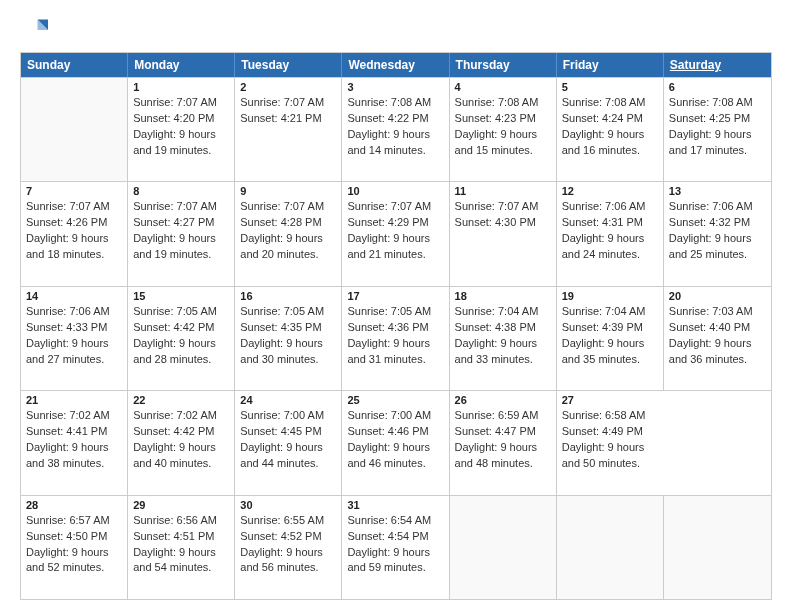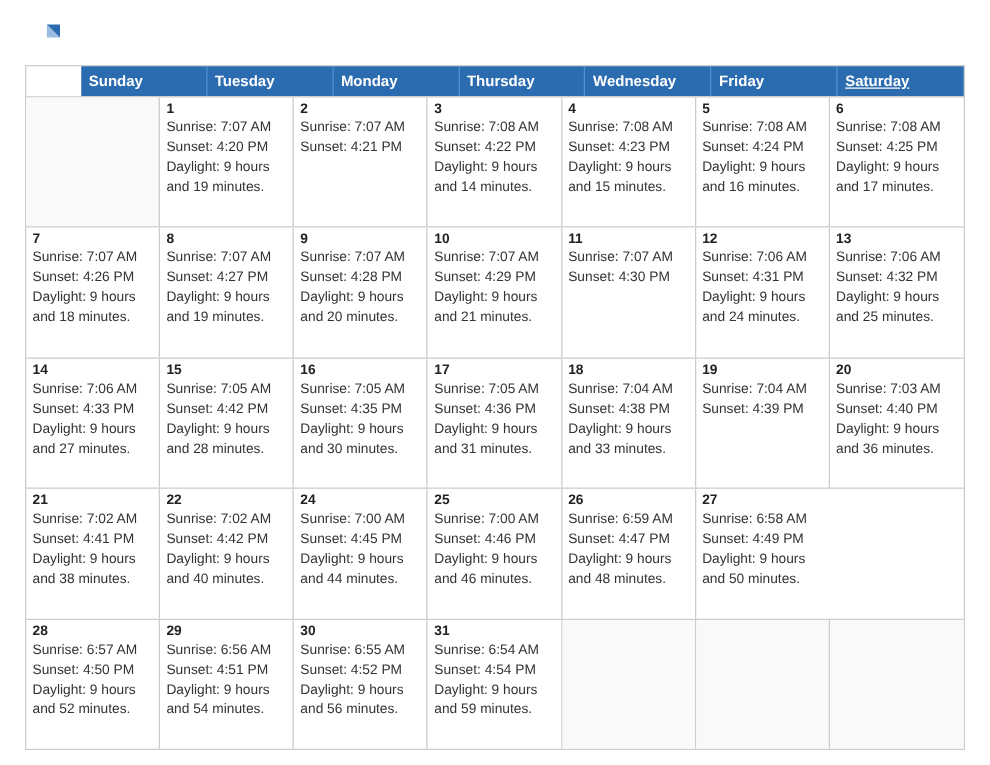--- a/index.html
+++ b/index.html
@@ -56,21 +56,20 @@
     .calendar {
       flex: 1;
       display: flex;
       flex-direction: column;
       border: 1px solid #ccc;
     }
     .cal-header-row {
       display: grid;
       grid-template-columns: repeat(7, 1fr);
       background: #2b6cb0;
-      margin-left: 44px;
     }
     .cal-header-cell {
       color: #fff;
       font-weight: bold;
       font-size: 12px;
       padding: 5px 6px;
       border-right: 1px solid #5590cc;
       text-align: left;
     }
     .cal-header-cell:last-child { border-right: none; text-decoration: underline; }
@@ -126,24 +125,24 @@
     </div>
     <div class="title-block">
       <div class="title-month"></div>
       <div class="title-location"></div>
     </div>
   </div>
 
   <div class="calendar">
     <div class="cal-header-row">
     <div class="cal-header-cell">Sunday</div>
+        <div class="cal-header-cell">Monday</div>
         <div class="cal-header-cell">Tuesday</div>
-        <div class="cal-header-cell">Monday</div>
+        <div class="cal-header-cell">Wednesday</div>
         <div class="cal-header-cell">Thursday</div>
-        <div class="cal-header-cell">Wednesday</div>
         <div class="cal-header-cell">Friday</div>
         <div class="cal-header-cell">Saturday</div>
       </div>
     <div class="cal-body">
     <div class="cal-row">
           <div class="cal-cell empty"></div>
           <div class="cal-cell">
             <span class="day-number">1</span>
             <div class="day-info"><span>Sunrise: 7:07 AM</span><br><span>Sunset: 4:20 PM</span><br><span>Daylight: 9 hours and 19 minutes.</span></div>
           </div>
@@ -214,21 +213,21 @@
           <div class="cal-cell">
             <span class="day-number">17</span>
             <div class="day-info"><span>Sunrise: 7:05 AM</span><br><span>Sunset: 4:36 PM</span><br><span>Daylight: 9 hours and 31 minutes.</span></div>
           </div>
           <div class="cal-cell">
             <span class="day-number">18</span>
             <div class="day-info"><span>Sunrise: 7:04 AM</span><br><span>Sunset: 4:38 PM</span><br><span>Daylight: 9 hours and 33 minutes.</span></div>
           </div>
           <div class="cal-cell">
             <span class="day-number">19</span>
-            <div class="day-info"><span>Sunrise: 7:04 AM</span><br><span>Sunset: 4:39 PM</span><br></div>
+            <div class="day-info"><span>Sunrise: 7:04 AM</span><br><span>Sunset: 4:39 PM</span><br><span>Daylight: 9 hours and 35 minutes.</span></div>
           </div>
           <div class="cal-cell">
             <span class="day-number">20</span>
             <div class="day-info"><span>Sunrise: 7:03 AM</span><br><span>Sunset: 4:40 PM</span><br><span>Daylight: 9 hours and 36 minutes.</span></div>
           </div>
         </div>
         <div class="cal-row">
           <div class="cal-cell">
             <span class="day-number">21</span>
             <div class="day-info"><span>Sunrise: 7:02 AM</span><br><span>Sunset: 4:41 PM</span><br><span>Daylight: 9 hours and 38 minutes.</span></div>

